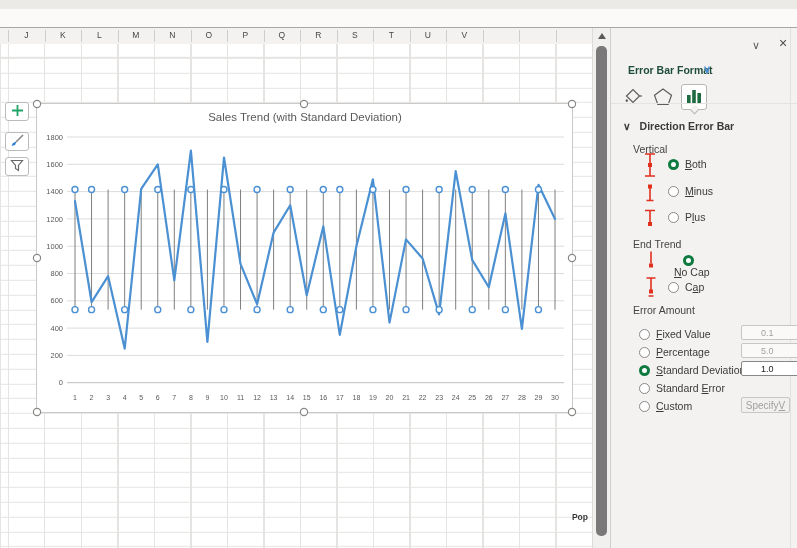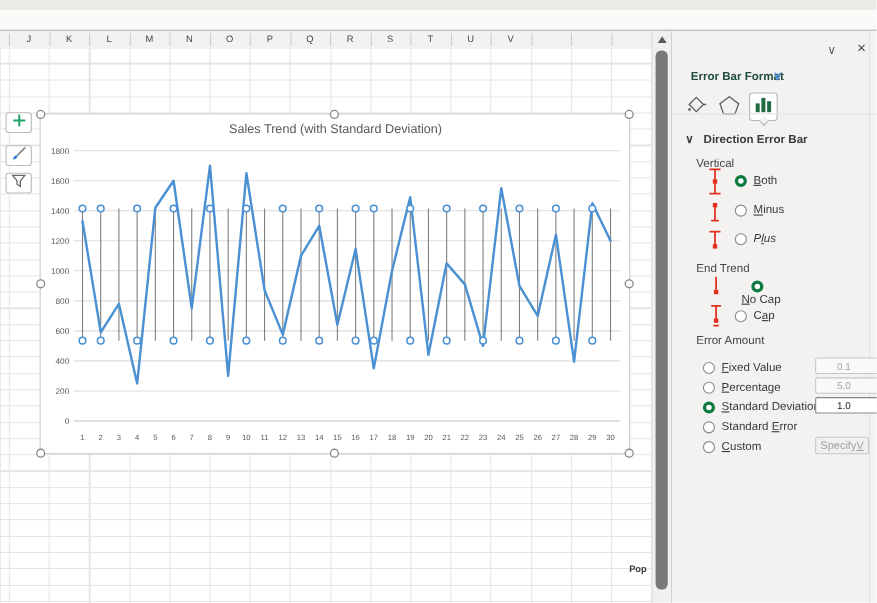--- a/index.html
+++ b/index.html
@@ -317,21 +317,21 @@
     <div class="prow" style="left: 57px; top: 157px;">
       <span class="radio"></span>
       <span class="plabel"><u>M</u>inus</span>
     </div>
     <div class="ic-holder" style="left: 32px; top: 180px;">
       <svg width="14" height="20" viewBox="0 0 14 20">
         <path d="M7 2.5v13 M2 2.5h10" stroke="#e0301e" stroke-width="1.6" fill="none"></path>
         <rect x="5" y="14" width="4" height="4" fill="#e0301e"></rect>
       </svg>
     </div>
-    <div class="prow" style="left: 57px; top: 183px; font-style: italic;">
+    <div class="prow" style="left: 57px; top: 183px;">
       <span class="radio"></span>
       <span class="plabel">P<u>l</u>us</span>
     </div>
     <div class="ic-holder" style="left: 34px; top: 222px;">
       <svg width="12" height="20" viewBox="0 0 12 20">
         <path d="M6 1.5v12" stroke="#e0301e" stroke-width="1.6"></path>
         <rect x="4" y="13.5" width="4" height="4" fill="#e0301e"></rect>
       </svg>
     </div>
     <div class="prow" style="left: 57px; top: 227px; flex-direction: column;">

